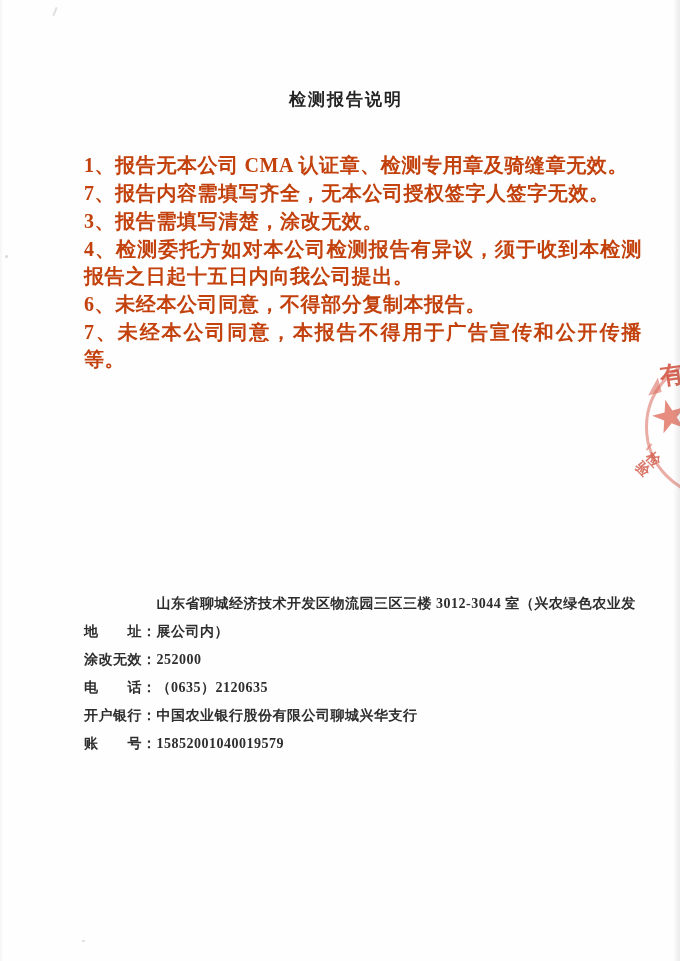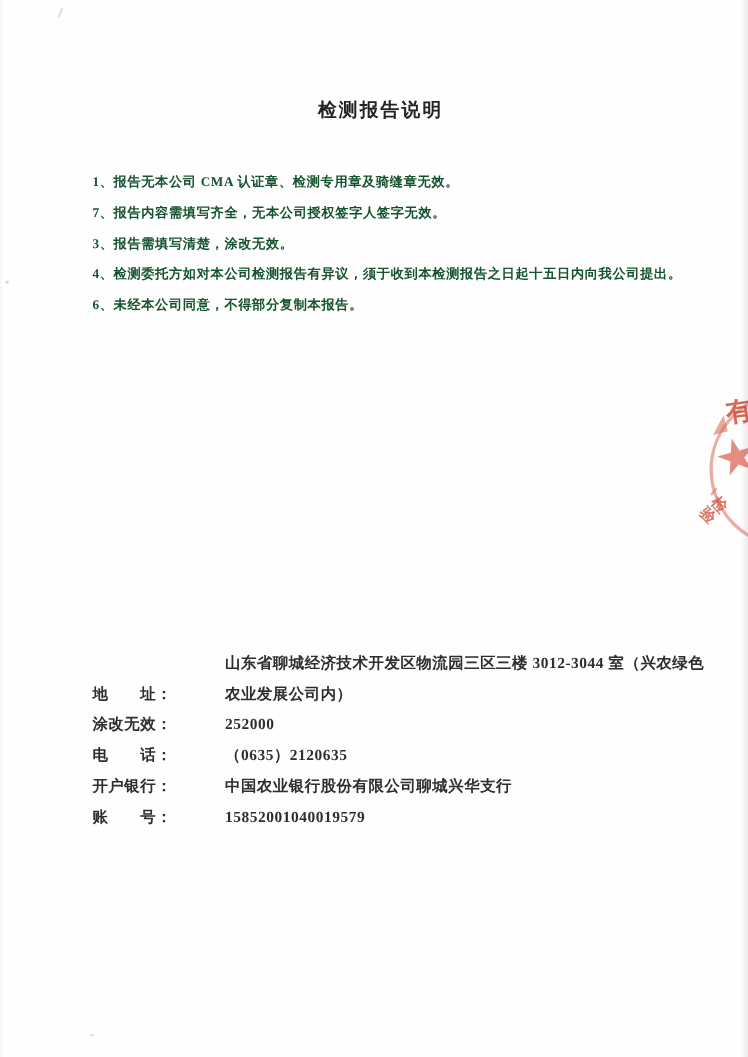--- a/index.html
+++ b/index.html
@@ -30,24 +30,24 @@
     box-sizing: border-box;
   }
   .notes {
     position: absolute;
     top: 152px;
     left: 84px;
     width: 558px;
   }
   .notes p {
     margin: 0 0 1px 0;
-    font-size: 12px;
+    font-size: 20px;
     line-height: 27px;
     letter-spacing: 0.6px;
-    color: #14532d;
+    color: #c2410c;
     text-align: justify;
     text-justify: inter-ideograph;
   }
   .contact {
     position: absolute;
     top: 590px;
     left: 84px;
     width: 562px;
   }
   .contact .row {
@@ -57,21 +57,20 @@
     line-height: 28px;
     letter-spacing: 0.5px;
     color: #2e2e2e;
   }
   .contact .label {
     flex: 0 0 auto;
     white-space: pre;
   }
   .contact .value {
     flex: 1 1 auto;
-    margin-left: 48px;
   }
   
   .stamp {
     position: absolute;
     inset: 0;
     pointer-events: none;
   }
   .stamp-arc {
     position: absolute;
     left: 645px;
@@ -184,20 +183,21 @@
 <div class="page">
 
   <div class="doc-title">检测报告说明</div>
 
   <div class="notes">
     <p>1、报告无本公司 CMA 认证章、检测专用章及骑缝章无效。</p>
     <p>7、报告内容需填写齐全，无本公司授权签字人签字无效。</p>
     <p>3、报告需填写清楚，涂改无效。</p>
     <p>4、检测委托方如对本公司检测报告有异议，须于收到本检测报告之日起十五日内向我公司提出。</p>
     <p>6、未经本公司同意，不得部分复制本报告。</p>
+    <p>7、未经本公司同意，本报告不得用于广告宣传和公开传播等。</p>
   </div>
 
   <div class="contact">
     <div class="row">
       <span class="label">地　　址：</span>
       <span class="value">山东省聊城经济技术开发区物流园三区三楼 3012-3044 室（兴农绿色农业发展公司内）</span>
     </div>
     <div class="row">
       <span class="label">涂改无效：</span>
       <span class="value">252000</span>

